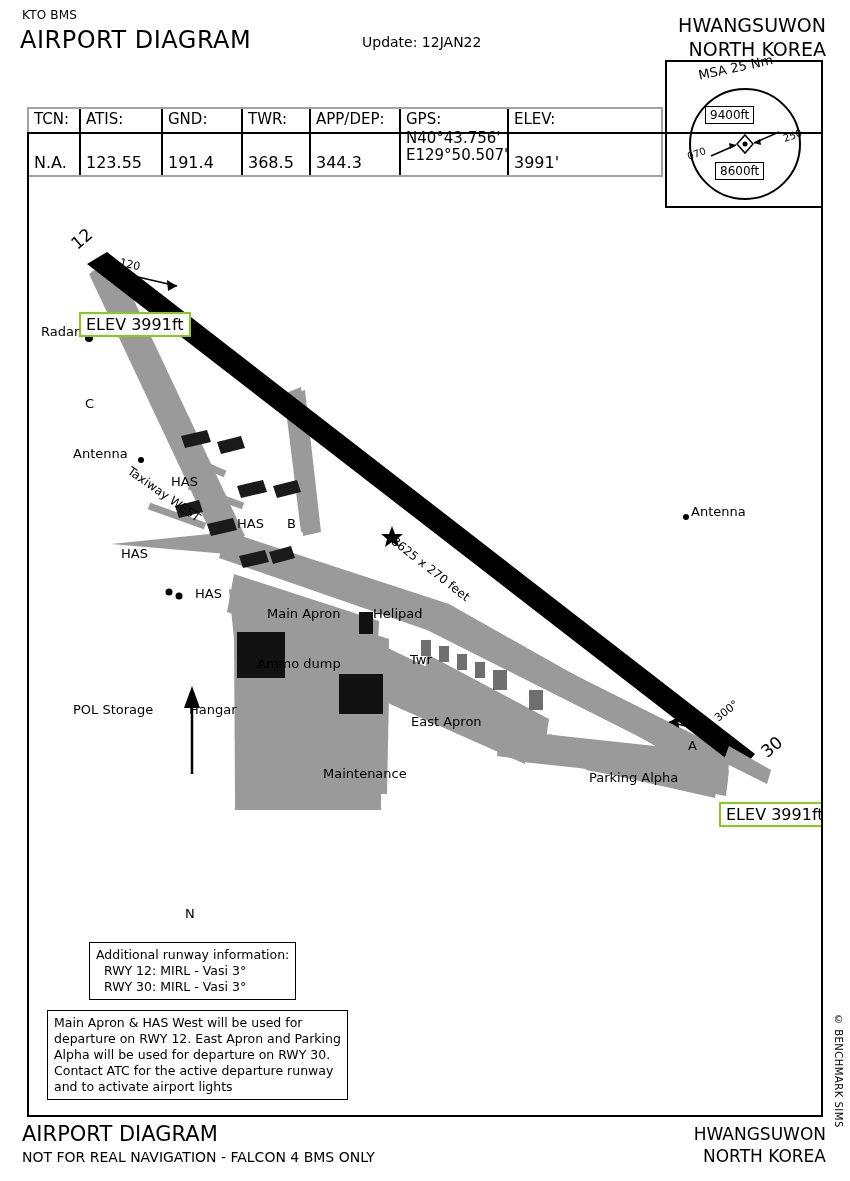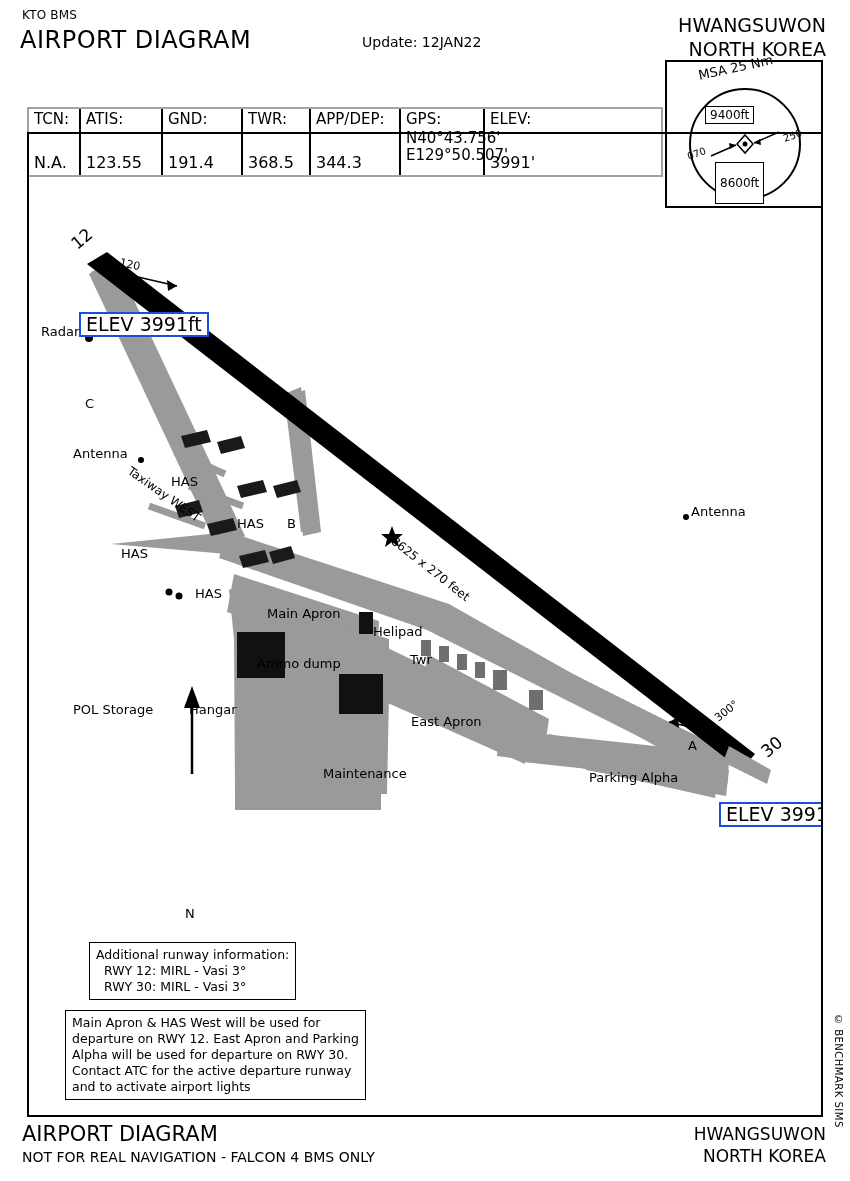--- a/index.html
+++ b/index.html
@@ -111,21 +111,21 @@
     font-size: 12px;
     border: 1px solid #000;
     padding: 1px 4px;
     background: #fff;
   }
   .msa-val-bot {
     position: absolute;
     left: 48px; top: 100px;
     font-size: 12px;
     border: 1px solid #000;
-    padding: 13px 4px;
+    padding: 1px 4px;
     background: #fff;
   }
   .msa-brg-left {
     position: absolute;
     left: 20px; top: 86px;
     font-size: 10px;
     transform: rotate(-20deg);
   }
   .msa-brg-right {
     position: absolute;
@@ -146,23 +146,23 @@
   .chart-svg { position: absolute; left: 0; top: 0; }
 
   .lbl {
     position: absolute;
     font-size: 13px;
     white-space: nowrap;
   }
   .lbl-sm { font-size: 11px; }
   .box-lbl {
     position: absolute;
-    border: 2px solid #1d4ed8;
+    border: 2px solid #84cc16;
     background: #fff;
-    font-size: 19px;
+    font-size: 16px;
     line-height: 15px;
     padding: 3px 5px;
     white-space: nowrap;
   }
   .note-box {
     position: absolute;
     border: 1px solid #000;
     background: #fff;
     font-size: 12.5px;
     line-height: 16px;
@@ -229,21 +229,21 @@
       <div class="info-value">191.4</div>
     </div>
     <div class="info-cell" style="width:68px">
       <div class="info-label">TWR:</div>
       <div class="info-value">368.5</div>
     </div>
     <div class="info-cell" style="width:90px">
       <div class="info-label">APP/DEP:</div>
       <div class="info-value">344.3</div>
     </div>
-    <div class="info-cell" style="width:84px">
+    <div class="info-cell" style="width:108px">
       <div class="info-label">GPS:</div>
       <div class="info-label" style="margin-top:2px">N40°43.756'</div>
       <div class="info-label">E129°50.507'</div>
     </div>
     <div class="info-cell" style="width:50px">
       <div class="info-label">ELEV:</div>
       <div class="info-value">3991'</div>
     </div>
   </div>
 
@@ -393,35 +393,35 @@
     <div class="lbl" style="left:142px; top:340px;">HAS</div>
     <div class="lbl" style="left:208px; top:382px;">HAS</div>
     <div class="lbl" style="left:92px; top:412px;">HAS</div>
     <div class="lbl" style="left:166px; top:452px;">HAS</div>
 
     <div class="lbl" style="left:12px; top:190px;">Radar</div>
     <div class="lbl" style="left:44px; top:312px;">Antenna</div>
     <div class="lbl" style="left:662px; top:370px;">Antenna</div>
 
     <div class="lbl" style="left:238px; top:472px;">Main Apron</div>
-    <div class="lbl" style="left:344px; top:472px;margin-top:18px;">Helipad</div>
+    <div class="lbl" style="left:344px; top:472px;">Helipad</div>
     <div class="lbl" style="left:381px; top:518px;">Twr</div>
     <div class="lbl" style="left:228px; top:522px;">Ammo dump</div>
     <div class="lbl" style="left:382px; top:580px;">East Apron</div>
     <div class="lbl" style="left:560px; top:636px;">Parking Alpha</div>
     <div class="lbl" style="left:44px; top:568px;">POL Storage</div>
     <div class="lbl" style="left:160px; top:568px;">Hangar</div>
     <div class="lbl" style="left:294px; top:632px;">Maintenance</div>
 
     <div class="lbl" style="left:156px; top:772px;">N</div>
 
     <div class="note-box" style="left:60px; top:808px;">Additional runway information:
   RWY 12: MIRL - Vasi 3°
   RWY 30: MIRL - Vasi 3°</div>
-    <div class="note-box" style="left:18px; top:876px;margin-left:18px;">Main Apron &amp; HAS West will be used for
+    <div class="note-box" style="left:18px; top:876px;">Main Apron &amp; HAS West will be used for
 departure on RWY 12. East Apron and Parking
 Alpha will be used for departure on RWY 30.
 Contact ATC for the active departure runway
 and to activate airport lights</div>
   </div>
 
   <div class="credit">© BENCHMARK SIMS</div>
 
   <div class="ftr-title">AIRPORT DIAGRAM</div>
   <div class="ftr-sub">NOT FOR REAL NAVIGATION - FALCON 4 BMS ONLY</div>

